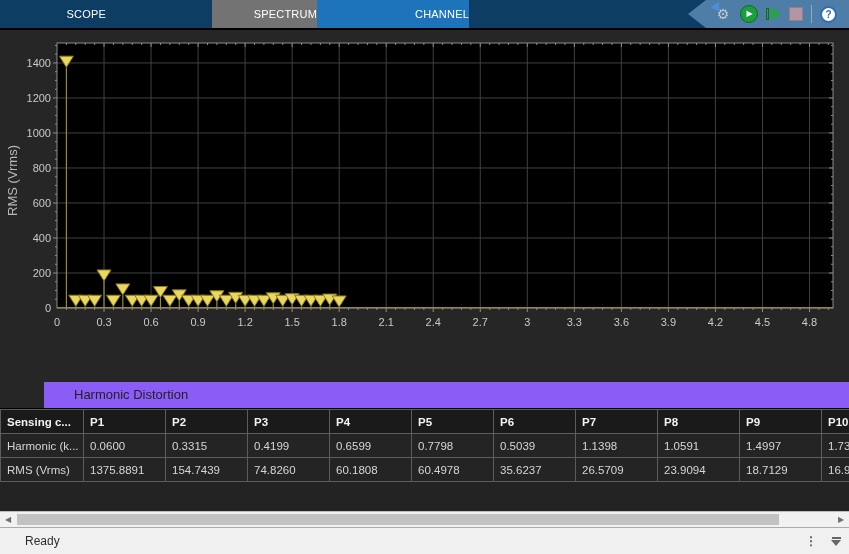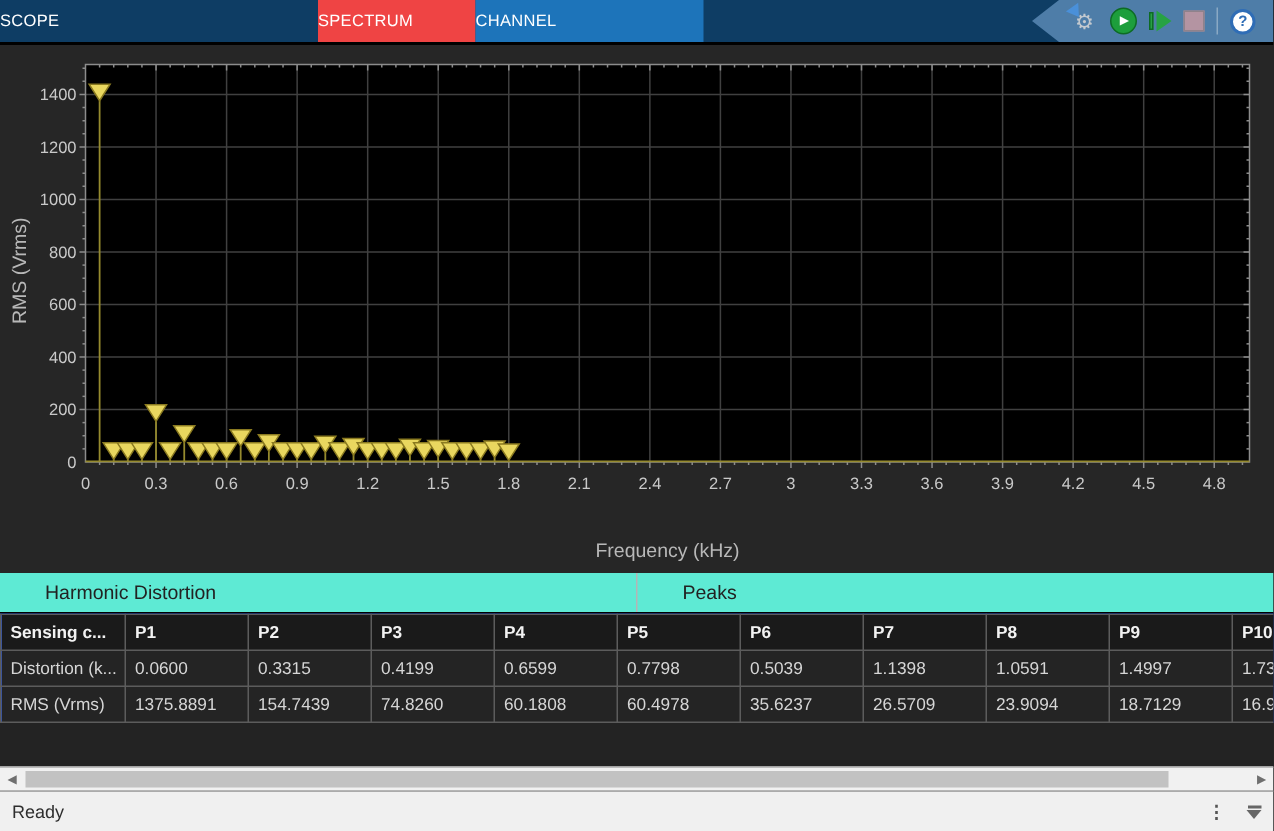--- a/index.html
+++ b/index.html
@@ -1,24 +1,24 @@
 <!DOCTYPE html>
 <html><head>
 <meta charset="utf-8">
 <style>
   * { box-sizing: border-box; margin: 0; padding: 0; }
   html,body { width:849px; height:554px; overflow:hidden; background:#262626;
     font-family:"Liberation Sans", sans-serif; }
 
   
   .tabbar { height:28px; background:#0e3d64; position:relative; display:flex; }
-  .tab { height:28px; line-height:29px; text-align:left; color:#fff;
+  .tab { height:28px; line-height:29px; text-align:right; color:#fff;
     font-size:11px; letter-spacing:.2px; flex:none; }
   .tab.hl { background:#1d74ba; }
-  .tab.sel { background:#ef4444; }
+  .tab.sel { background:#737373; }
 
   .toolpanel { position:absolute; right:0; top:0; height:28px; display:flex;
     align-items:center; gap:8px; padding:0 12px 0 26px; background:#4e7da8;
     clip-path:polygon(18px 0,100% 0,100% 100%,18px 100%,0 50%); }
   .icon-settings { position:relative; width:18px; height:18px; color:#c3c9cf;
     font-size:14px; line-height:18px; text-align:center; }
   .icon-settings::after { content:""; position:absolute; left:-2px; top:-1px;
     width:0; height:0; border-left:5px solid transparent; border-right:5px solid transparent;
     border-top:8px solid #4a90d9; transform:rotate(-35deg); }
   .icon-run { width:18px; height:18px; border-radius:50%; background:#1d9e3c;
@@ -38,45 +38,45 @@
   .plot-region { position:relative; height:354px; background:#262626;
     border-top:2px solid #000; }
   #plot-svg { position:absolute; left:0; top:0; }
   .ylabel-wrap { position:absolute; left:0; top:10px; width:24px; height:280px;
     display:flex; align-items:center; justify-content:center; }
   .ylabel { transform:rotate(-90deg); white-space:nowrap; color:#b8b8b8; font-size:13px; }
   .xlabel { position:absolute; left:300px; top:329px; width:290px; text-align:center;
     color:#b8b8b8; font-size:13px; }
 
   
-  .panel-tabs { height:26px; display:flex; background:#5eead4; }
+  .panel-tabs { height:26px; display:flex; background:#8b5cf6;margin-left:44px; }
   .panel-tab { flex:1; line-height:26px; padding-left:30px; font-size:13px;
     color:#222; border-right:1px solid #b5b5b5; }
   .panel-tab:last-child { border-right:none; }
 
   
-  .table-wrap { height:74px; background:#1d4ed8; overflow:hidden; border-top:1px solid #000; }
+  .table-wrap { height:74px; background:#ef4444; overflow:hidden; border-top:1px solid #000; }
   #harmonics-table { border-collapse:collapse; table-layout:fixed; width:903px;
     font-size:11.5px; }
   #harmonics-table th, #harmonics-table td { border:1px solid #5c5c5c; height:24px;
     padding:0 2px 0 6px; text-align:left; color:#d6d6d6; background:#242424;
     overflow:hidden; white-space:nowrap; font-weight:normal; }
   #harmonics-table thead th { background:#1a1a1a; color:#f2f2f2; font-weight:bold; }
   .filler { height:29px; background:#232323; }
 
   
   .hscroll { height:16px; background:#f1f1f1; border-top:1px solid #bdbdbd; position:relative; }
   .hs-left, .hs-right { position:absolute; top:0; width:16px; height:15px;
     display:flex; align-items:center; justify-content:center; color:#6f6f6f; font-size:8px; }
   .hs-left { left:0; } .hs-right { right:0; }
   .hs-thumb { position:absolute; left:17px; top:2px; height:11px; width:762px; background:#c2c2c2; }
 
   
   .statusbar { height:27px; background:#f0f0f0; border-top:1px solid #ababab;
-    display:flex; align-items:center; font-size:12px; color:#2e2e2e; position:relative; }
+    display:flex; align-items:center; font-size:12px; color:#2e2e2e; position:relative;padding-left:17px; }
   .status-state { margin-left:8px; width:99px; flex:none; }
   .status-items { display:flex; gap:13px; white-space:nowrap; }
   .status-right { position:absolute; right:8px; display:flex; align-items:center; gap:14px; }
   .kebab { color:#555; font-size:12px; font-weight:bold; }
   .dock-icon { display:flex; flex-direction:column; align-items:center; gap:1px; }
   .dock-icon .bar { width:9px; height:2px; background:#666; }
   .dock-icon .tri { width:0; height:0; border-left:5px solid transparent;
     border-right:5px solid transparent; border-top:6px solid #666; }
 </style>
 </head>
@@ -406,26 +406,24 @@
       <polygon points="292.10448484848484,274.72462450462353 285.10448484848484,263.72462450462353 299.10448484848484,263.72462450462353" fill="#e9d75f" stroke="#8a7a20" stroke-width="1"></polygon>
       <polygon points="301.55757575757576,276.24966974900923 294.55757575757576,265.24966974900923 308.55757575757576,265.24966974900923" fill="#e9d75f" stroke="#8a7a20" stroke-width="1"></polygon>
       <polygon points="310.9636363636364,276.24966974900923 303.9636363636364,265.24966974900923 317.9636363636364,265.24966974900923" fill="#e9d75f" stroke="#8a7a20" stroke-width="1"></polygon>
       <polygon points="320.369696969697,276.24966974900923 313.369696969697,265.24966974900923 327.369696969697,265.24966974900923" fill="#e9d75f" stroke="#8a7a20" stroke-width="1"></polygon>
       <polygon points="329.72872727272727,275.03919385733155 322.72872727272727,264.03919385733155 336.72872727272727,264.03919385733155" fill="#e9d75f" stroke="#8a7a20" stroke-width="1"></polygon>
       <polygon points="339.1818181818182,276.94980184940556 332.1818181818182,265.94980184940556 346.1818181818182,265.94980184940556" fill="#e9d75f" stroke="#8a7a20" stroke-width="1"></polygon>
     </svg>
   <div class="ylabel-wrap">
     <div class="ylabel">RMS (Vrms)</div>
   </div>
-  <div class="xlabel">Frequency (kHz)</div>
 </div>
 
 <div class="panel-tabs" id="panel-tabs">
     <div class="panel-tab">Harmonic Distortion</div>
-    <div class="panel-tab">Peaks</div>
   </div>
 
 <div class="table-wrap">
   <table id="harmonics-table">
       <colgroup>
         <col style="width:83px">
         <col style="width:82px">
         <col style="width:82px">
         <col style="width:82px">
         <col style="width:82px">
@@ -446,21 +444,21 @@
           <th>P5</th>
           <th>P6</th>
           <th>P7</th>
           <th>P8</th>
           <th>P9</th>
           <th>P10</th>
         </tr>
       </thead>
       <tbody>
         <tr>
-          <td>Distortion (k...</td>
+          <td>Harmonic (k...</td>
           <td>0.0600</td>
           <td>0.3315</td>
           <td>0.4199</td>
           <td>0.6599</td>
           <td>0.7798</td>
           <td>0.5039</td>
           <td>1.1398</td>
           <td>1.0591</td>
           <td>1.4997</td>
           <td>1.7397</td>

